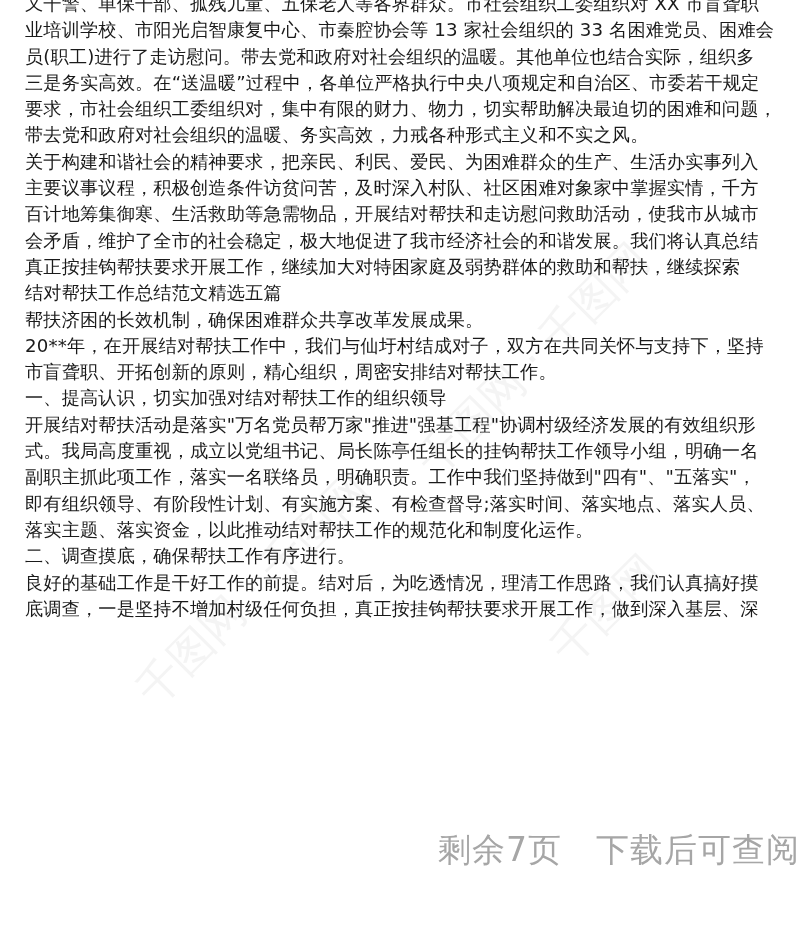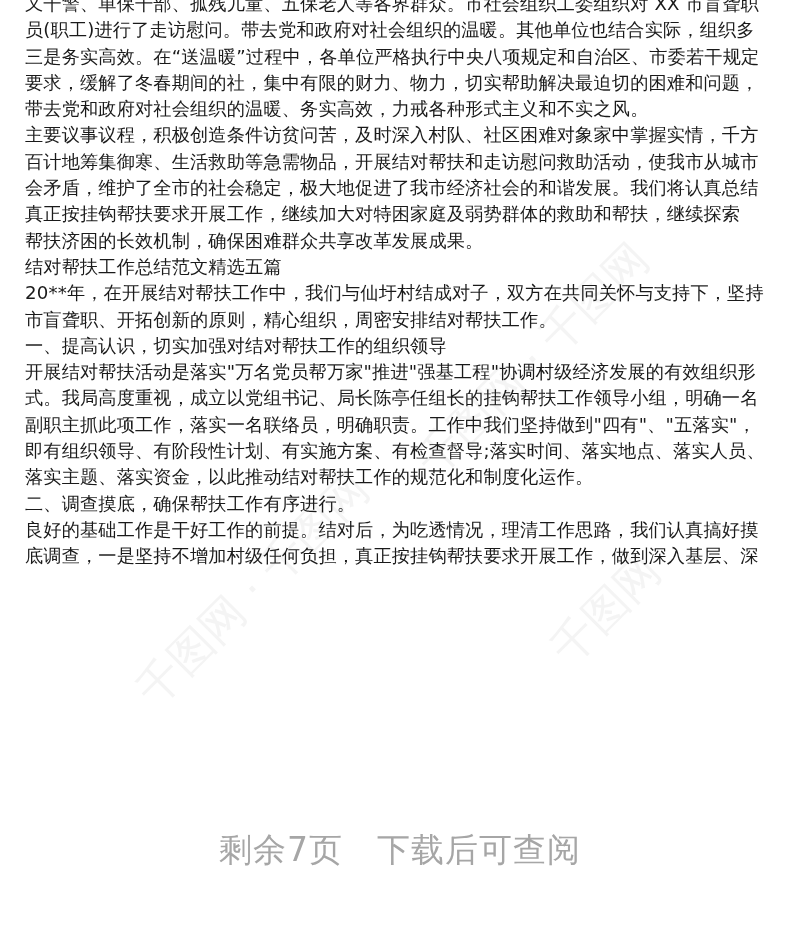--- a/index.html
+++ b/index.html
@@ -3,44 +3,46 @@
 <meta charset="utf-8">
 <style>
   html, body { margin: 0; padding: 0; background: #ffffff; }
   body { width: 800px; height: 930px; position: relative; overflow: hidden;
          font-family: "DejaVu Sans", "Liberation Sans", sans-serif; }
   .doc { position: absolute; left: 25px; top: -9px; width: 760px; }
   .line { height: 26.3px; line-height: 26.3px; font-size: 18.2px; color: #1a1a1a;
           white-space: nowrap; overflow: visible; letter-spacing: 0.15px; }
   .watermark { position: absolute; color: rgba(150,150,150,0.10); font-size: 44px;
                transform: rotate(-45deg); white-space: nowrap; pointer-events: none; }
-  .more { position: absolute; left: 0; width: 800px; top: 828px; text-align: center;
+  .more { position: absolute; left: 0; width: 800px; top: 828px; text-align: right;
           font-size: 33px; color: #a6a6a6; letter-spacing: 1px; }
   .more span { display: inline-block; }
   .more .gap { width: 34px; }
 </style>
 </head>
 <body>
 
 <div class="watermark" style="left:380px;top:330px;">千图网 · 千图网</div>
 <div class="watermark" style="left:100px;top:560px;">千图网 · 千图网</div>
 <div class="watermark" style="left:540px;top:580px;">千图网</div>
 
 <div class="doc" id="doc">
     <div class="line">又干警、单保干部、孤残儿童、五保老人等各界群众。市社会组织工委组织对 XX 市盲聋职</div>
+    <div class="line">业培训学校、市阳光启智康复中心、市秦腔协会等 13 家社会组织的 33 名困难党员、困难会</div>
     <div class="line">员(职工)进行了走访慰问。带去党和政府对社会组织的温暖。其他单位也结合实际，组织多</div>
     <div class="line">三是务实高效。在“送温暖”过程中，各单位严格执行中央八项规定和自治区、市委若干规定</div>
-    <div class="line">要求，缓解了冬春期间的社，集中有限的财力、物力，切实帮助解决最迫切的困难和问题，</div>
+    <div class="line">要求，市社会组织工委组织对，集中有限的财力、物力，切实帮助解决最迫切的困难和问题，</div>
     <div class="line">带去党和政府对社会组织的温暖、务实高效，力戒各种形式主义和不实之风。</div>
+    <div class="line">关于构建和谐社会的精神要求，把亲民、利民、爱民、为困难群众的生产、生活办实事列入</div>
     <div class="line">主要议事议程，积极创造条件访贫问苦，及时深入村队、社区困难对象家中掌握实情，千方</div>
     <div class="line">百计地筹集御寒、生活救助等急需物品，开展结对帮扶和走访慰问救助活动，使我市从城市</div>
     <div class="line">会矛盾，维护了全市的社会稳定，极大地促进了我市经济社会的和谐发展。我们将认真总结</div>
     <div class="line">真正按挂钩帮扶要求开展工作，继续加大对特困家庭及弱势群体的救助和帮扶，继续探索</div>
+    <div class="line">结对帮扶工作总结范文精选五篇</div>
     <div class="line">帮扶济困的长效机制，确保困难群众共享改革发展成果。</div>
-    <div class="line">结对帮扶工作总结范文精选五篇</div>
     <div class="line">20**年，在开展结对帮扶工作中，我们与仙圩村结成对子，双方在共同关怀与支持下，坚持</div>
     <div class="line">市盲聋职、开拓创新的原则，精心组织，周密安排结对帮扶工作。</div>
     <div class="line">一、提高认识，切实加强对结对帮扶工作的组织领导</div>
     <div class="line">开展结对帮扶活动是落实"万名党员帮万家"推进"强基工程"协调村级经济发展的有效组织形</div>
     <div class="line">式。我局高度重视，成立以党组书记、局长陈亭任组长的挂钩帮扶工作领导小组，明确一名</div>
     <div class="line">副职主抓此项工作，落实一名联络员，明确职责。工作中我们坚持做到"四有"、"五落实"，</div>
     <div class="line">即有组织领导、有阶段性计划、有实施方案、有检查督导;落实时间、落实地点、落实人员、</div>
     <div class="line">落实主题、落实资金，以此推动结对帮扶工作的规范化和制度化运作。</div>
     <div class="line">二、调查摸底，确保帮扶工作有序进行。</div>
     <div class="line">良好的基础工作是干好工作的前提。结对后，为吃透情况，理清工作思路，我们认真搞好摸</div>

